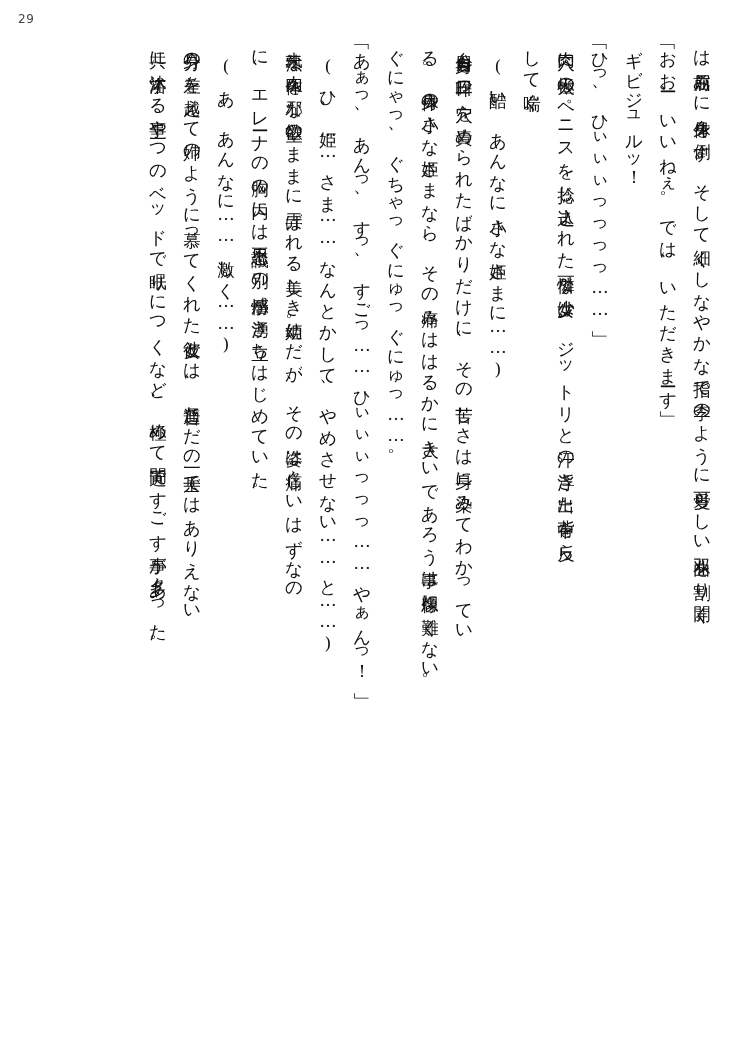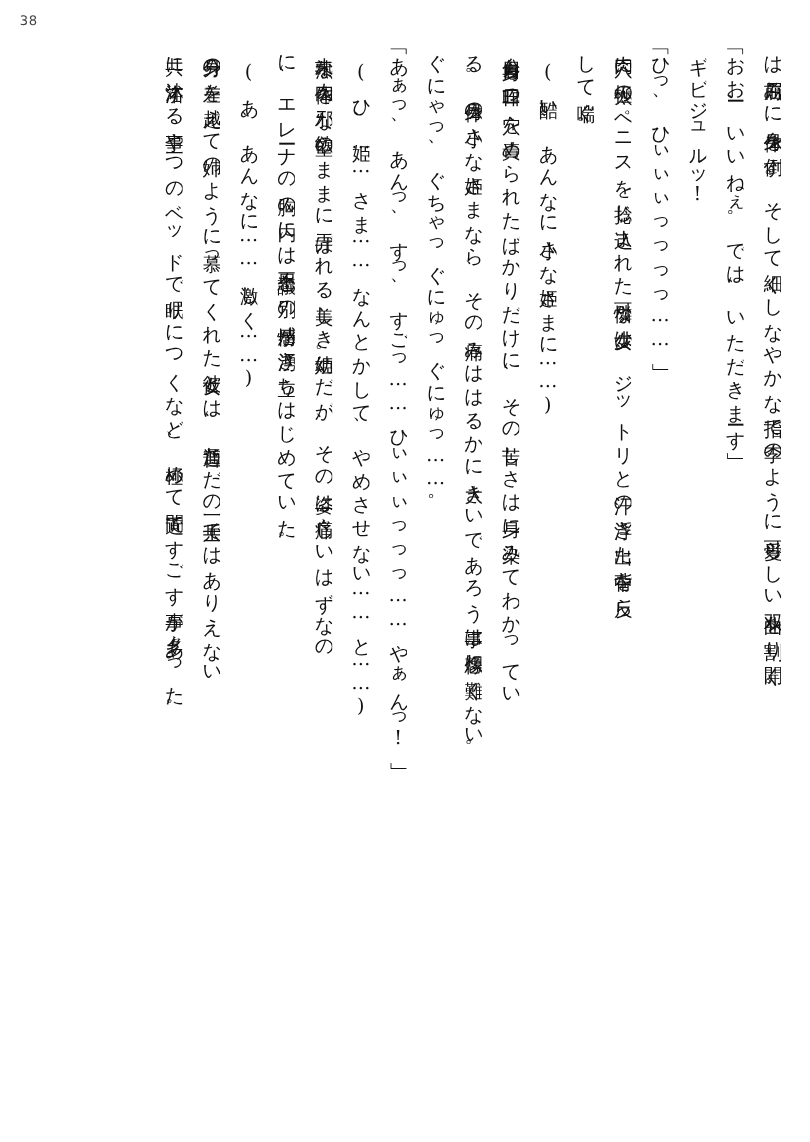--- a/index.html
+++ b/index.html
@@ -58,21 +58,21 @@
     font-family: "DejaVu Serif", "Liberation Serif", serif;
   }
   .vline.indent {
     padding-top: 20px;
   }
 </style>
 </head>
 <body>
 
 <div id="page">
-  <div id="page-number">38</div>
+  <div id="page-number">29</div>
   <div id="text-body">
       <div class="vline">は前屈みに身体を倒す。そして細くしなやかな指で李のように可愛らしい双曲を割り開く。</div>
       <div class="vline">「おおー、いいねぇ。では、いただきまーす」</div>
       <div class="vline">ギビジュルッ!</div>
       <div class="vline">「ひっ、ひぃぃぃっっっっ……」</div>
       <div class="vline">肉穴に極太のペニスを捻じ込まれた可憐な少女は、ジットリと汗の浮き出た背中を反ら</div>
       <div class="vline">して喘ぐ。</div>
       <div class="vline indent">(酷い、あんなに小さな姫さまに……)</div>
       <div class="vline">自分自身も昨日二つ穴を責められたばかりだけに、その苦しさは身に染みてわかってい</div>
       <div class="vline">る。身体の小さな姫さまなら、その痛みははるかに大きいであろう事は想像に難くない。</div>

